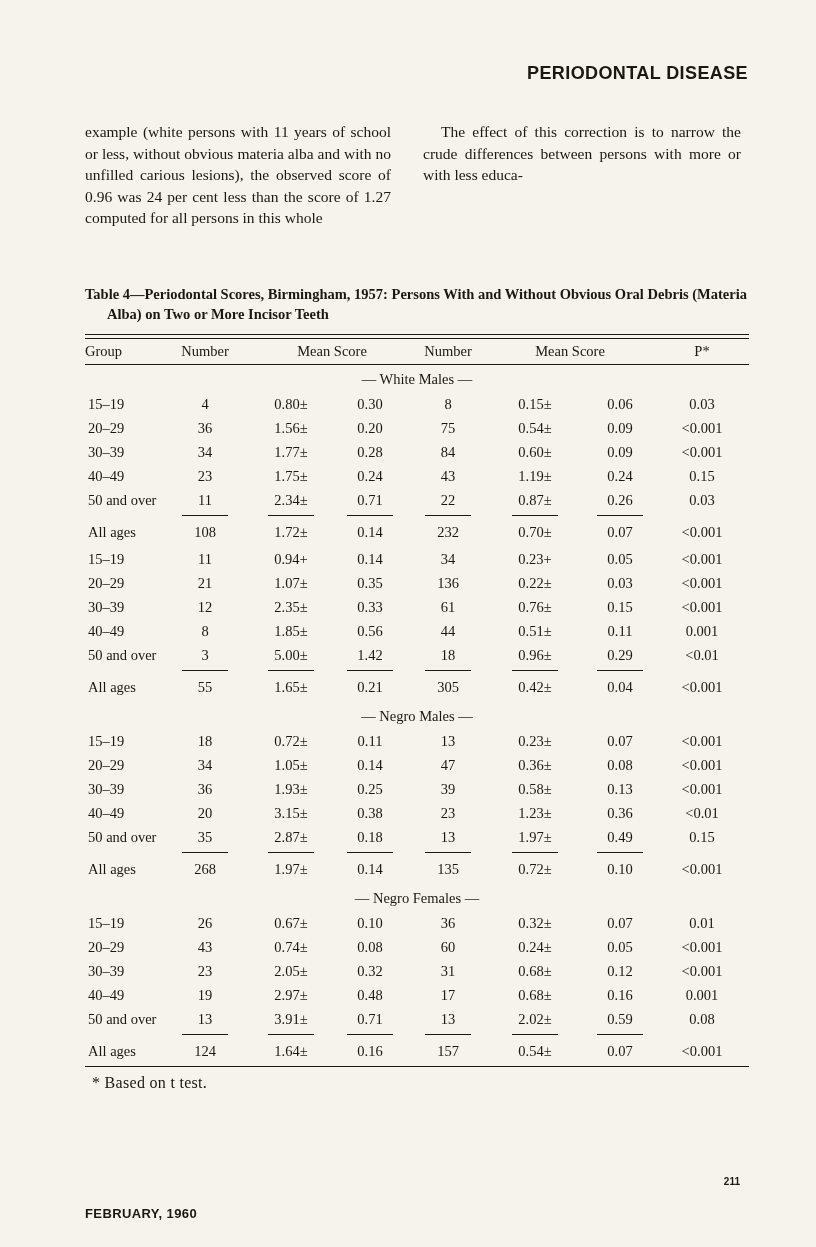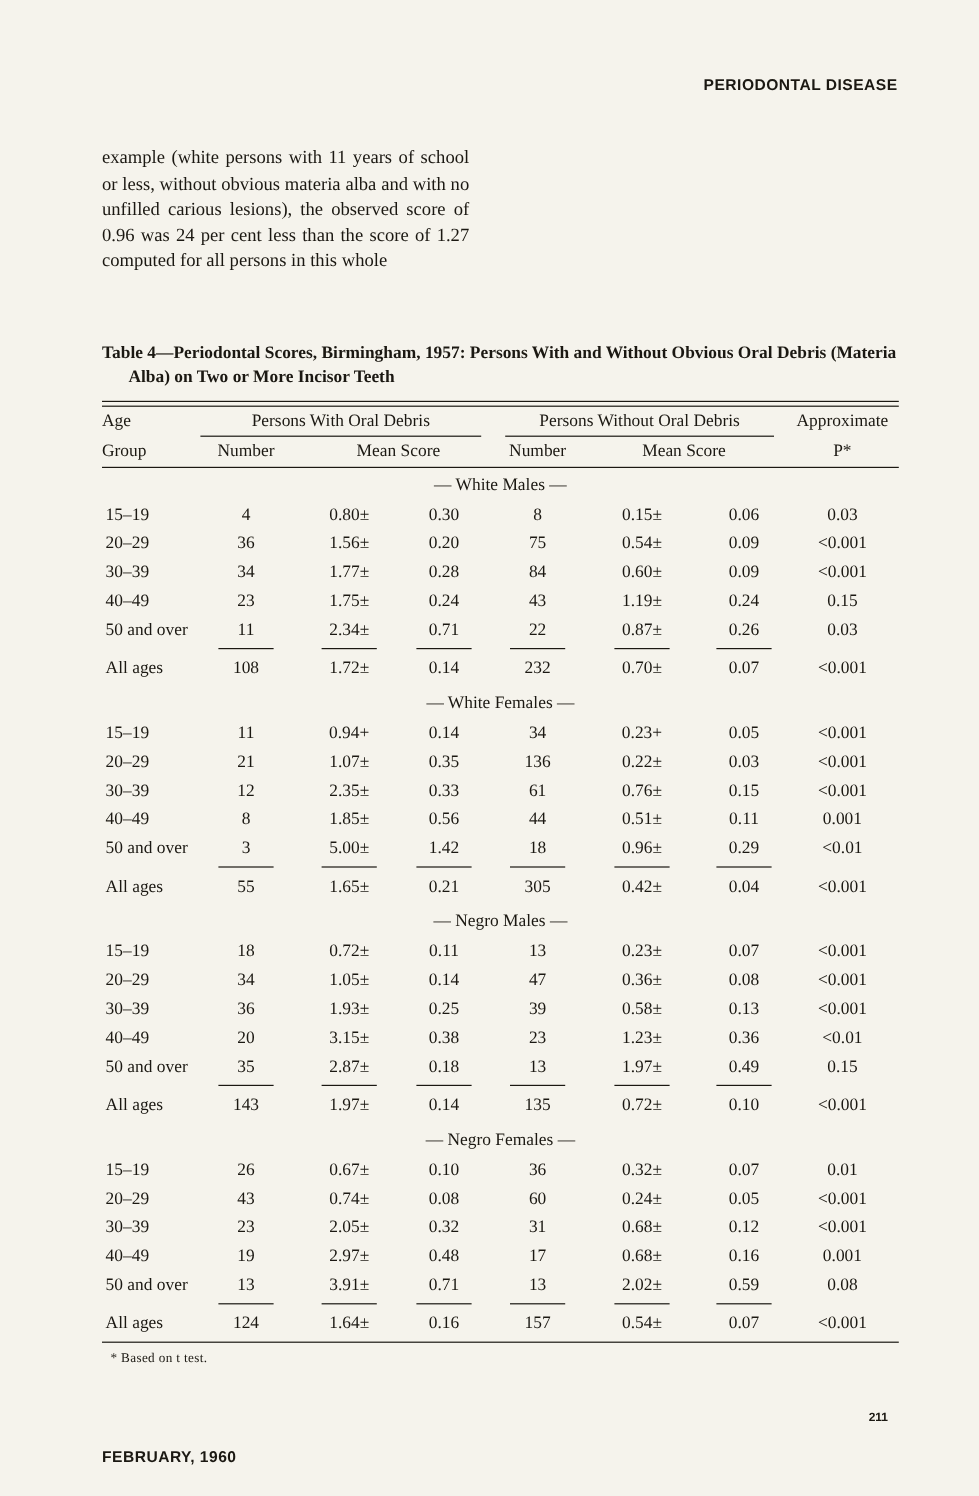--- a/index.html
+++ b/index.html
@@ -10,21 +10,21 @@
     color: #1b1812;
     position: relative;
     overflow: hidden;
   }
   .page { position: absolute; inset: 0; }
 
   
   .running-head {
     position: absolute; top: 63px; right: 68px;
     font-family: "Liberation Sans", sans-serif;
-    font-weight: bold; font-size: 13px; letter-spacing: 0.4px;
+    font-weight: bold; font-size: 18px; letter-spacing: 0.4px;
   }
 
   
   .columns {
     position: absolute; top: 121px; left: 85px; width: 664px;
     display: flex; gap: 32px;
   }
   .col { font-size: 15.5px; line-height: 21.5px; text-align: justify; }
   .col-left { width: 306px; }
   .col-right { width: 318px; }
@@ -57,21 +57,21 @@
     margin: 0 10px; padding-bottom: 3px !important;
   }
   .section-title {
     text-align: center; font-size: 14.5px; line-height: 17px;
     padding: 6px 0 4px 0;
   }
   .sumline .c { padding: 0; height: 8px; }
   .sumline .ln { border-top: 1.3px solid #1b1812; width: 46px; margin: 3px auto 0 auto; }
   .row.total { margin-bottom: 3px; }
 
-  .footnote { font-size: 11px; padding: 7px 0 0 7px; letter-spacing: 0.3px; }
+  .footnote { font-size: 16px; padding: 7px 0 0 7px; letter-spacing: 0.3px; }
 
   
   .footer-date {
     position: absolute; top: 1206px; left: 85px;
     font-family: "Liberation Sans", sans-serif;
     font-weight: bold; font-size: 13px; letter-spacing: 0.4px;
   }
   .footer-page {
     position: absolute; top: 1176px; right: 76px;
     font-family: "Liberation Sans", sans-serif;
@@ -83,34 +83,29 @@
 
 <div class="page">
 
   <div class="running-head">PERIODONTAL DISEASE</div>
 
   <div class="columns">
     <div class="col col-left">
       <p>example (white persons with 11 years of school or less, without obvious materia alba and with no unfilled carious lesions), the observed score of 0.96 was 24 per cent less than the score of 1.27 computed for all persons in this whole</p>
     </div>
     <div class="col col-right">
+      <p class="para-indent">The effect of this correction is to narrow the crude differences between persons with more or with less educa-</p>
     </div>
   </div>
 
   <div class="table-wrap">
     <p class="caption">Table 4—Periodontal Scores, Birmingham, 1957: Persons With and Without Obvious Oral Debris (Materia Alba) on Two or More Incisor Teeth</p>
 
     <div class="rule-double"></div>
 
-    <div class="t-grid hrow">
-      <div class="c age">Age</div>
-      <div class="c spanner" style="grid-column: 2 / 5;">Persons With Oral Debris</div>
-      <div class="c spanner" style="grid-column: 5 / 8;">Persons Without Oral Debris</div>
-      <div class="c">Approximate</div>
-    </div>
 
     <div class="t-grid hrow">
       <div class="c age">Group</div>
       <div class="c">Number</div>
       <div class="c" style="grid-column: 3 / 5;">Mean Score</div>
       <div class="c">Number</div>
       <div class="c" style="grid-column: 6 / 8;">Mean Score</div>
       <div class="c">P*</div>
     </div>
 
@@ -193,21 +188,20 @@
         <div class="t-grid row total">
           <div class="c age">All ages</div>
           <div class="c">108</div>
           <div class="c">1.72±</div>
           <div class="c">0.14</div>
           <div class="c">232</div>
           <div class="c">0.70±</div>
           <div class="c">0.07</div>
           <div class="c">&lt;0.001</div>
         </div>
-        <div class="section-title">— White Females —</div>
         <div class="t-grid row">
           <div class="c age">15–19</div>
           <div class="c">11</div>
           <div class="c">0.94+</div>
           <div class="c">0.14</div>
           <div class="c">34</div>
           <div class="c">0.23+</div>
           <div class="c">0.05</div>
           <div class="c">&lt;0.001</div>
         </div>
@@ -351,21 +345,21 @@
           <div class="c">
             <div class="ln"></div>
           </div>
           <div class="c">
             <div class="ln"></div>
           </div>
           <div class="c"></div>
         </div>
         <div class="t-grid row total">
           <div class="c age">All ages</div>
-          <div class="c">143</div>
+          <div class="c">268</div>
           <div class="c">1.97±</div>
           <div class="c">0.14</div>
           <div class="c">135</div>
           <div class="c">0.72±</div>
           <div class="c">0.10</div>
           <div class="c">&lt;0.001</div>
         </div>
         <div class="section-title">— Negro Females —</div>
         <div class="t-grid row">
           <div class="c age">15–19</div>

